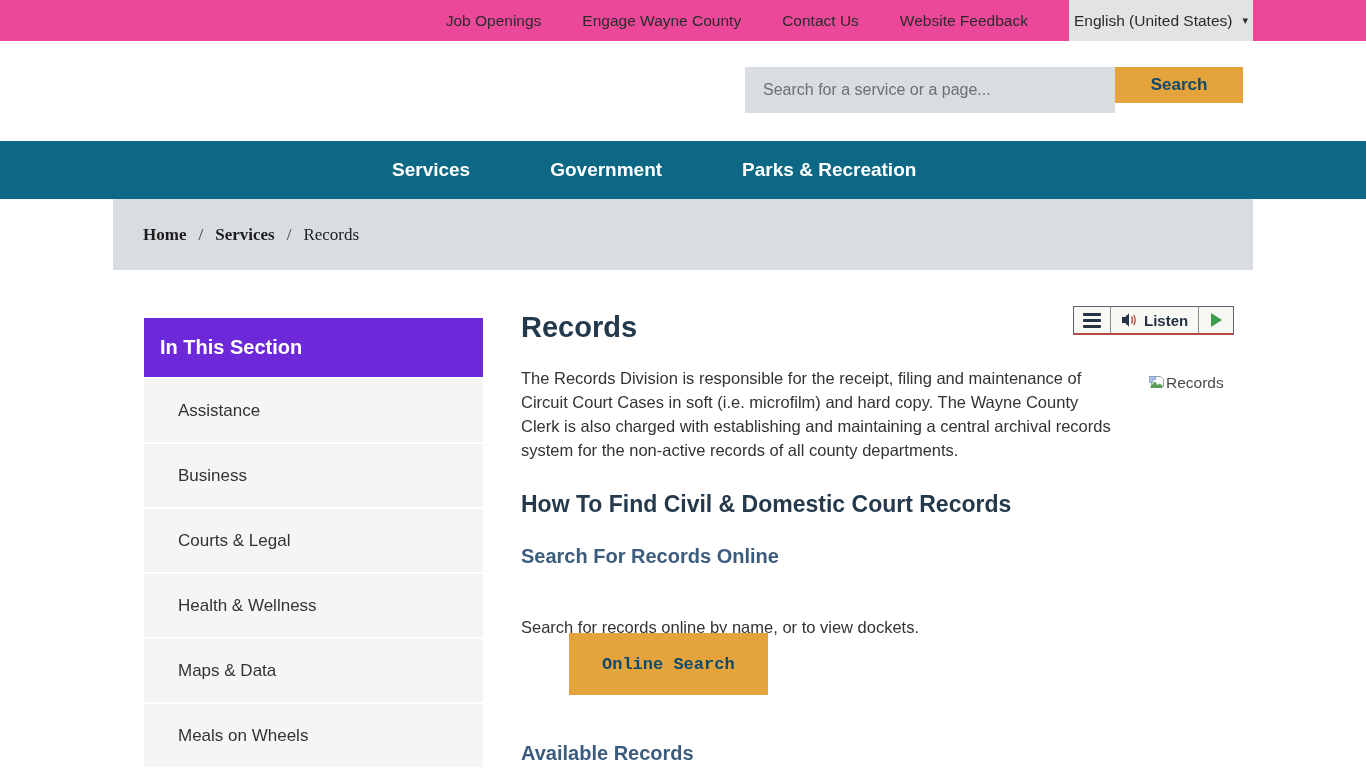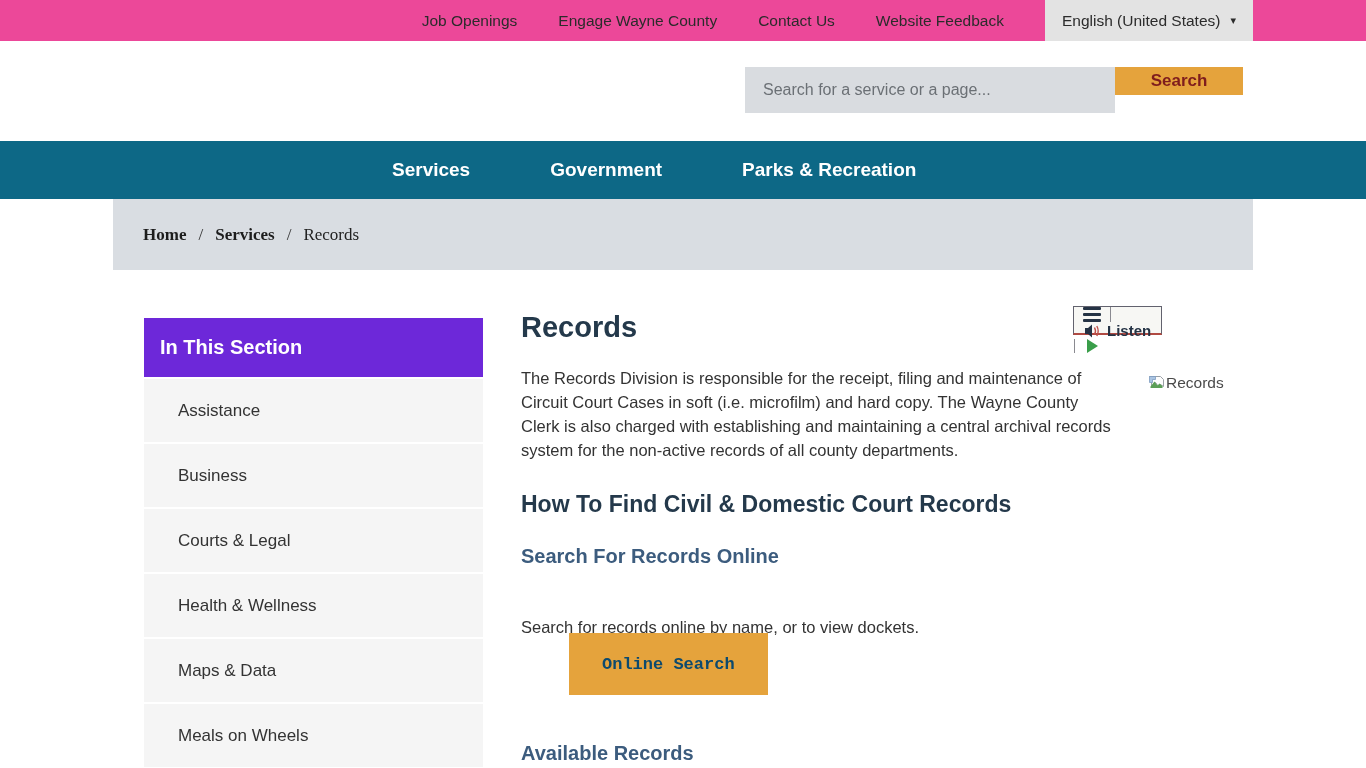--- a/index.html
+++ b/index.html
@@ -5,30 +5,30 @@
   * { margin:0; padding:0; box-sizing:border-box; }
   html,body { background:#fff; }
   body { font-family:"Liberation Sans", sans-serif; }
   .page { position:relative; width:1366px; height:768px; background:#fff; overflow:hidden; margin:0 auto; }
 
   
   .topbar { position:absolute; top:0; left:0; width:1366px; height:41px; background:#ec4899;
             display:flex; align-items:center; justify-content:flex-end; padding-right:113px; }
   .topbar a.tlink { color:#2b2b2b; text-decoration:none; font-size:15.5px; margin-right:41px; cursor:pointer; }
   .langbox { height:41px; background:#e3e3e3; display:flex; align-items:center; gap:10px;
-             padding:0 17px; font-size:15.5px; color:#2b2b2b; cursor:pointer; }
+             padding:0 5px; font-size:15.5px; color:#2b2b2b; cursor:pointer; }
   .caret { font-size:11px; color:#2b2b2b; }
 
   
   .header-search { position:absolute; top:67px; left:745px; display:flex; }
   .search-input { width:370px; height:46px; background:#d9dce0; border:none; outline:none;
                   padding:0 18px; font-size:16px; color:#6d28d9; font-family:"Liberation Sans", sans-serif; }
   .search-input::placeholder { color:#6b7075; opacity:1; }
-  .search-btn { width:128px; height:28px; background:#e5a33c; border:none; font-weight:bold;
-                font-size:17px; color:#7f1d1d; cursor:pointer; font-family:"Liberation Sans", sans-serif; }
+  .search-btn { width:128px; height:36px; background:#e5a33c; border:none; font-weight:bold;
+                font-size:17px; color:#0c4a6e; cursor:pointer; font-family:"Liberation Sans", sans-serif; }
 
   
   .mainnav { position:absolute; top:141px; left:0; width:1366px; height:58px; background:#0d6886;
              display:flex; align-items:center; padding-left:392px; gap:80px; }
   .mainnav a { color:#fff; font-weight:bold; font-size:19px; text-decoration:none; cursor:pointer; }
 
   
   .crumbbar { position:absolute; top:199px; left:113px; width:1140px; height:71px; background:#d9dde2;
               display:flex; align-items:center; padding-left:30px;
               font-family:"Liberation Serif", serif; font-size:17px; color:#222; }
@@ -49,21 +49,21 @@
   .h2 { position:absolute; top:491px; left:521px; font-size:23px; font-weight:bold; color:#24394b; }
   .h3a { position:absolute; top:545px; left:521px; font-size:20px; font-weight:bold; color:#3c5c7e; }
   .p2 { position:absolute; top:591px; left:521px; font-size:16.5px; color:#333;margin-top:27px; }
   .online-btn { position:absolute; top:633px; left:521px; height:62px; padding:0 33px; background:#e5a33c;
                 border:none; font-size:17px; font-weight:bold; color:#0c4a6e; cursor:pointer;
                 font-family:Liberation Mono, monospace;margin-left:48px; }
   .h3b { position:absolute; top:742px; left:521px; font-size:20px; font-weight:bold; color:#3c5c7e; }
 
   
   .listen { position:absolute; top:306px; left:1073px; height:29px; display:flex; align-items:stretch;
-            background:#f7f7f4; border:1px solid #62626e; border-bottom:2px solid #b04a42; cursor:pointer;flex-direction:column; }
+            background:#f7f7f4; border:1px solid #62626e; border-bottom:2px solid #b04a42; cursor:pointer; }
   .listen-seg { display:flex; align-items:center; justify-content:center; }
   .seg-menu { width:37px; flex-direction:column; gap:3px; border-right:1px solid #8a8a90; }
   .seg-menu .bar { width:18px; height:3px; background:#253345; border-radius:1px; }
   .seg-main { padding:0 10px; gap:6px; }
   .seg-play { width:35px; border-left:1px solid #8a8a90; }
   .listen-label { font-size:15px; font-weight:bold; color:#253345; }
   .play-tri { width:0; height:0; border-top:7px solid transparent; border-bottom:7px solid transparent;
               border-left:11px solid #3a9e4a; }
 
   

